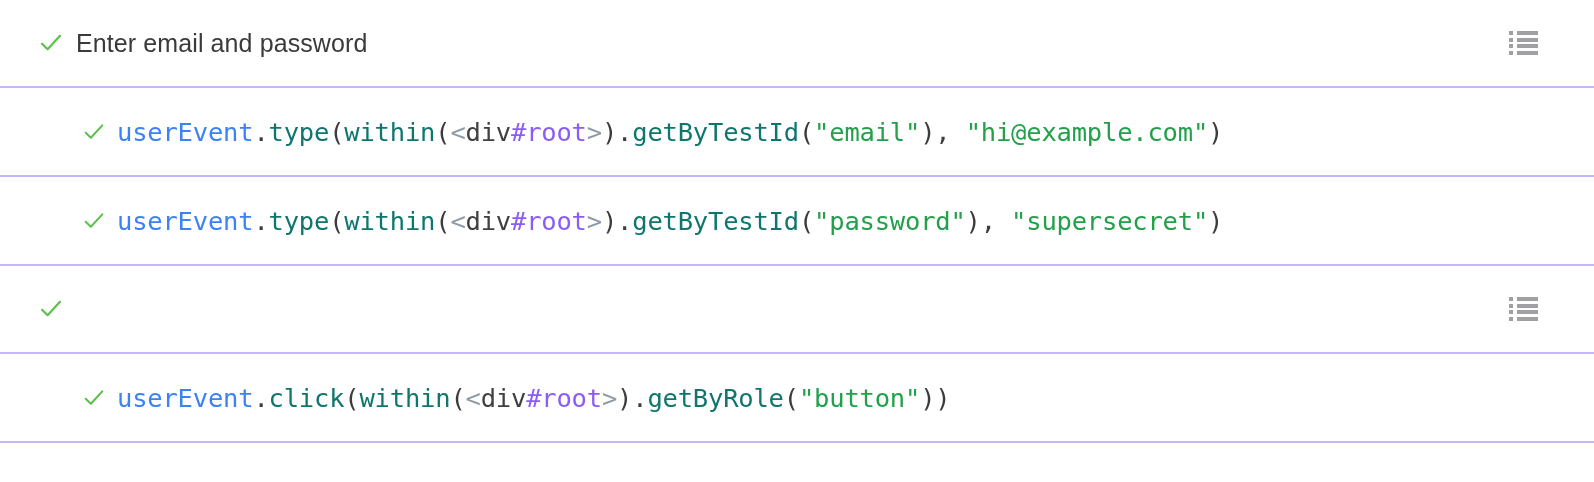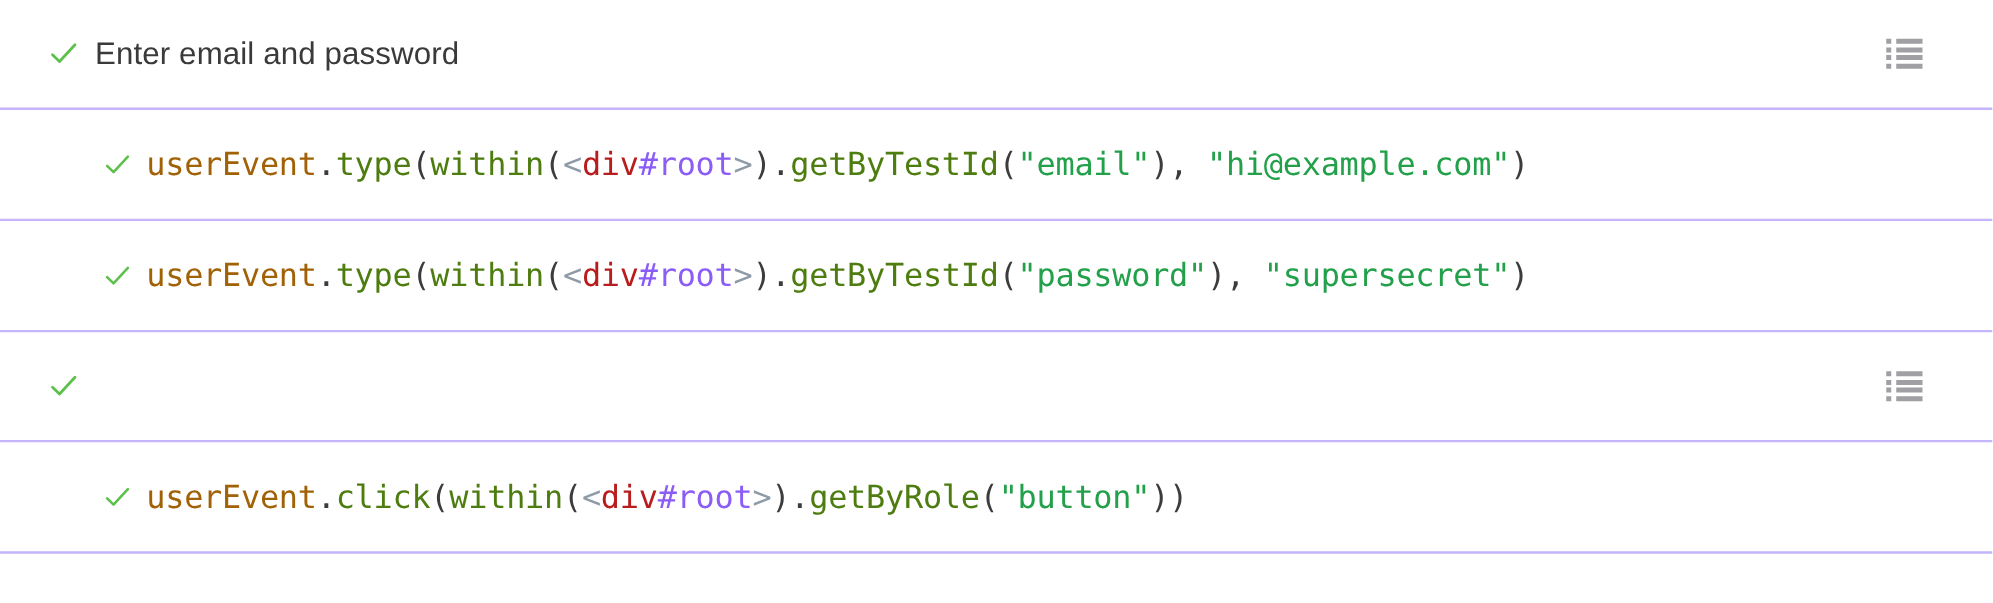--- a/index.html
+++ b/index.html
@@ -78,25 +78,25 @@
 
   
   .code {
     font-family: "DejaVu Sans Mono", monospace;
     font-size: 25.5px;
     font-weight: 400;
     letter-spacing: -0.2px;
     white-space: nowrap;
     color: #3c3c3c;
   }
-  .tok-plain   { color: #a16207; }
-  .tok-fn      { color: #4d7c0f; }
+  .tok-plain   { color: #3b82f6; }
+  .tok-fn      { color: #0f766e; }
   .tok-punc    { color: #3c3c3c; }
   .tok-bracket { color: #8e9ba7; }
-  .tok-tag     { color: #b91c1c; }
+  .tok-tag     { color: #404040; }
   .tok-id      { color: #8b5cf6; }
   .tok-string  { color: #22a04a; }
 
   
   .list-icon-btn {
     position: absolute;
     right: 55px;
     top: 50%;
     transform: translateY(-50%);
     width: 30px;

